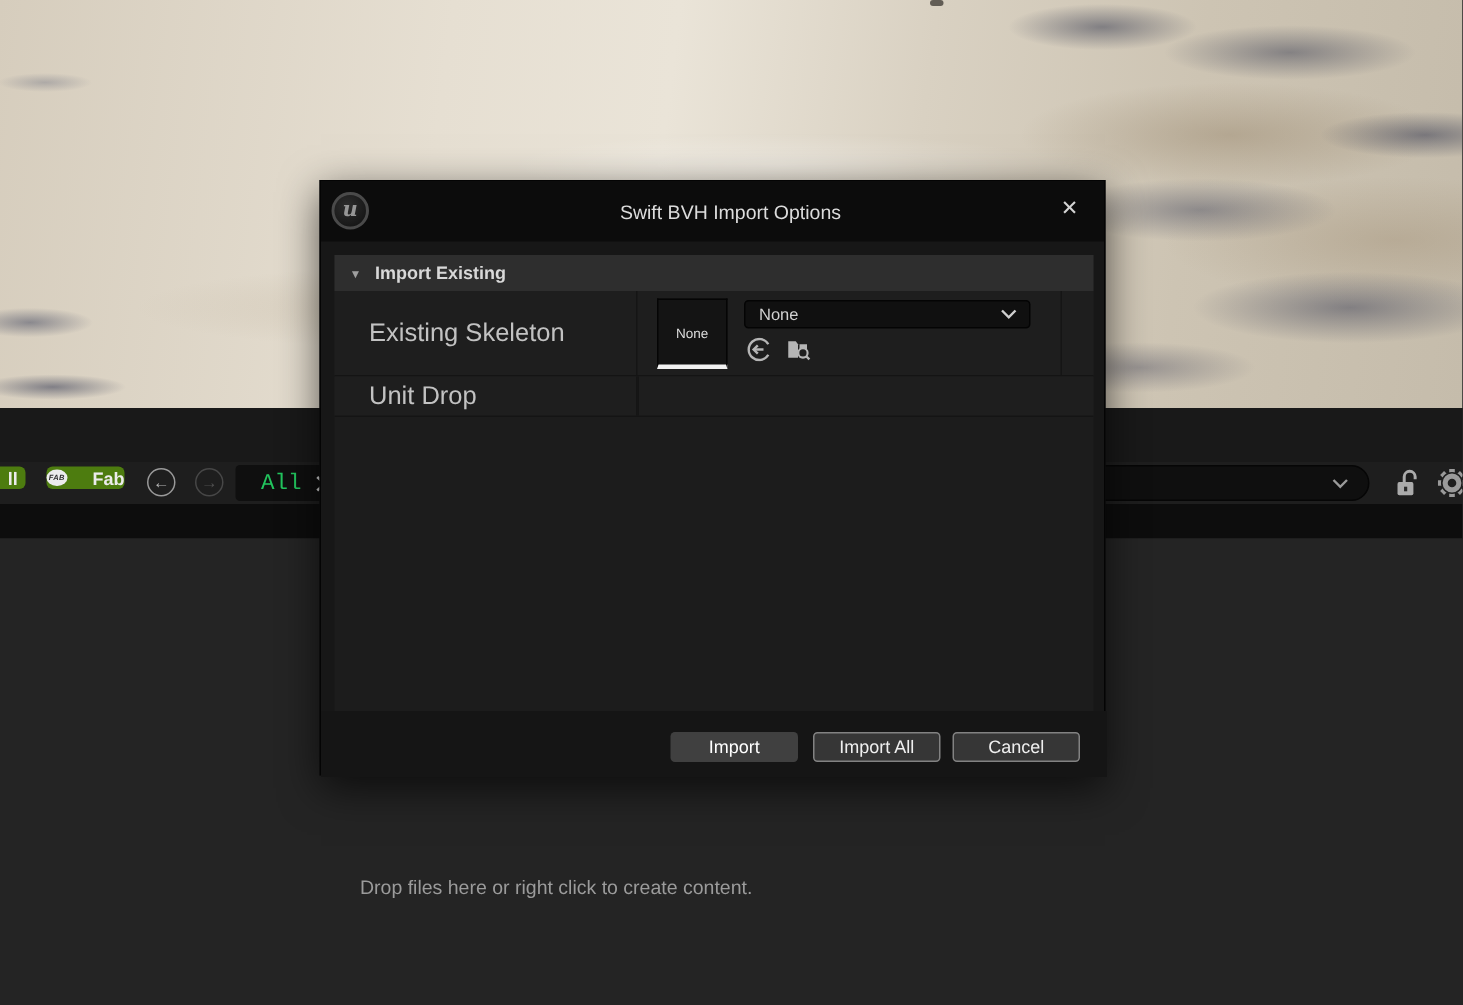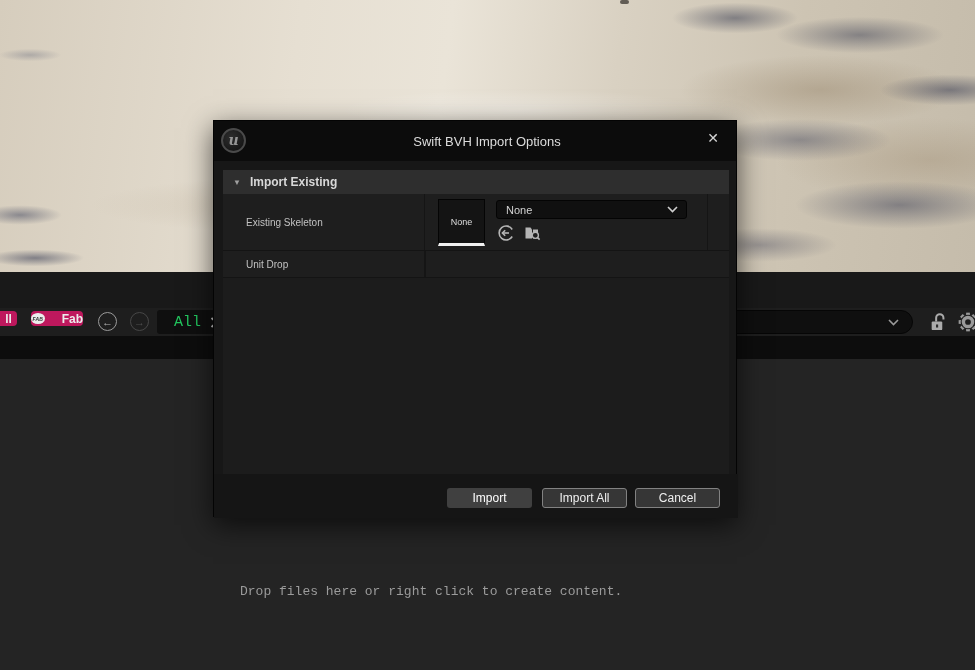--- a/index.html
+++ b/index.html
@@ -32,23 +32,23 @@
       linear-gradient(97deg,#d6cdbd 0%,#e6dfd2 30%,#eae4d8 45%,#d9d1c2 62%,#cdc4b3 80%,#c5bcab 100%);
   }
   .speck { position:absolute; left:620px; top:0; width:9px; height:4px;
            background:rgba(58,54,48,.75); border-radius:2px; }
 
   
   .cb-band   { position:absolute; left:0; top:272px; width:975px; height:36px; background:#191919; }
   .cb-toolbar{ position:absolute; left:0; top:308px; width:975px; height:28px; background:#1e1e1e; }
   .cb-strip  { position:absolute; left:0; top:336px; width:975px; height:23px; background:#0d0d0d; }
   .cb-body   { position:absolute; left:0; top:359px; width:975px; height:311px; background:#242424; }
-  .drop-hint { position:absolute; left:240px; top:584px; font-size:13px; color:#9b9b9b;font-family:Liberation Mono, monospace; }
-
-  .tb-btn { position:absolute; top:3px; height:15px; background:#be185d; border-radius:4px;
+  .drop-hint { position:absolute; left:240px; top:584px; font-size:13px; color:#9b9b9b; }
+
+  .tb-btn { position:absolute; top:3px; height:15px; background:#4d7c0f; border-radius:4px;
             display:flex; align-items:center; justify-content:center;
             color:#ececec; font-size:12px; font-weight:bold; }
   .saveall-stub { left:0; width:17px; border-radius:0 4px 4px 0; }
   .fab-btn { left:31px; width:52px; gap:17px; }
   .fab-logo { width:16px; height:11px; border-radius:50%; background:#ececec;
               display:flex; align-items:center; justify-content:center;
               font-size:5px; font-weight:bold; color:#2e2e2e; letter-spacing:.2px;
               font-style:italic; }
   .nav-circle { position:absolute; top:4px; width:19px; height:19px; border-radius:50%;
                 display:flex; align-items:center; justify-content:center; font-size:11px; }
@@ -86,21 +86,21 @@
                         display:flex; align-items:center; }
   .expander { color:#9f9f9f; font-size:8px; margin-left:10px; }
   .section-title { color:#d8d8d8; font-size:12px; font-weight:bold; margin-left:9px; }
 
   .prop-row { position:absolute; left:0; width:506px; background:#1e1e1e;
               border-bottom:1px solid #141414; display:flex; }
   .row-skeleton { top:24px; height:57px; }
   .row-unitscale { top:81px; height:27px; }
   .prop-label-col { width:202px; border-right:1px solid #151515;
                     display:flex; align-items:center; }
-  .prop-label { color:#c2c2c2; font-size:10px; margin-left:23px; }
+  .prop-label { color:#c2c2c2; font-size:17px; margin-left:23px; }
   .prop-value-col { flex:1; position:relative; }
   .prop-stub-col { width:22px; border-left:1px solid #151515; }
 
   .thumb { position:absolute; left:13px; top:5px; width:47px; height:47px;
            background:#141414; border:1px solid #050505; border-bottom:3px solid #f2f2f2;
            display:flex; align-items:center; justify-content:center;
            color:#dedede; font-size:9px; }
   .combo { position:absolute; left:71px; top:6px; width:191px; height:19px;
            background:#101010; border:1px solid #040404; border-radius:3px;
            display:flex; align-items:center; }

